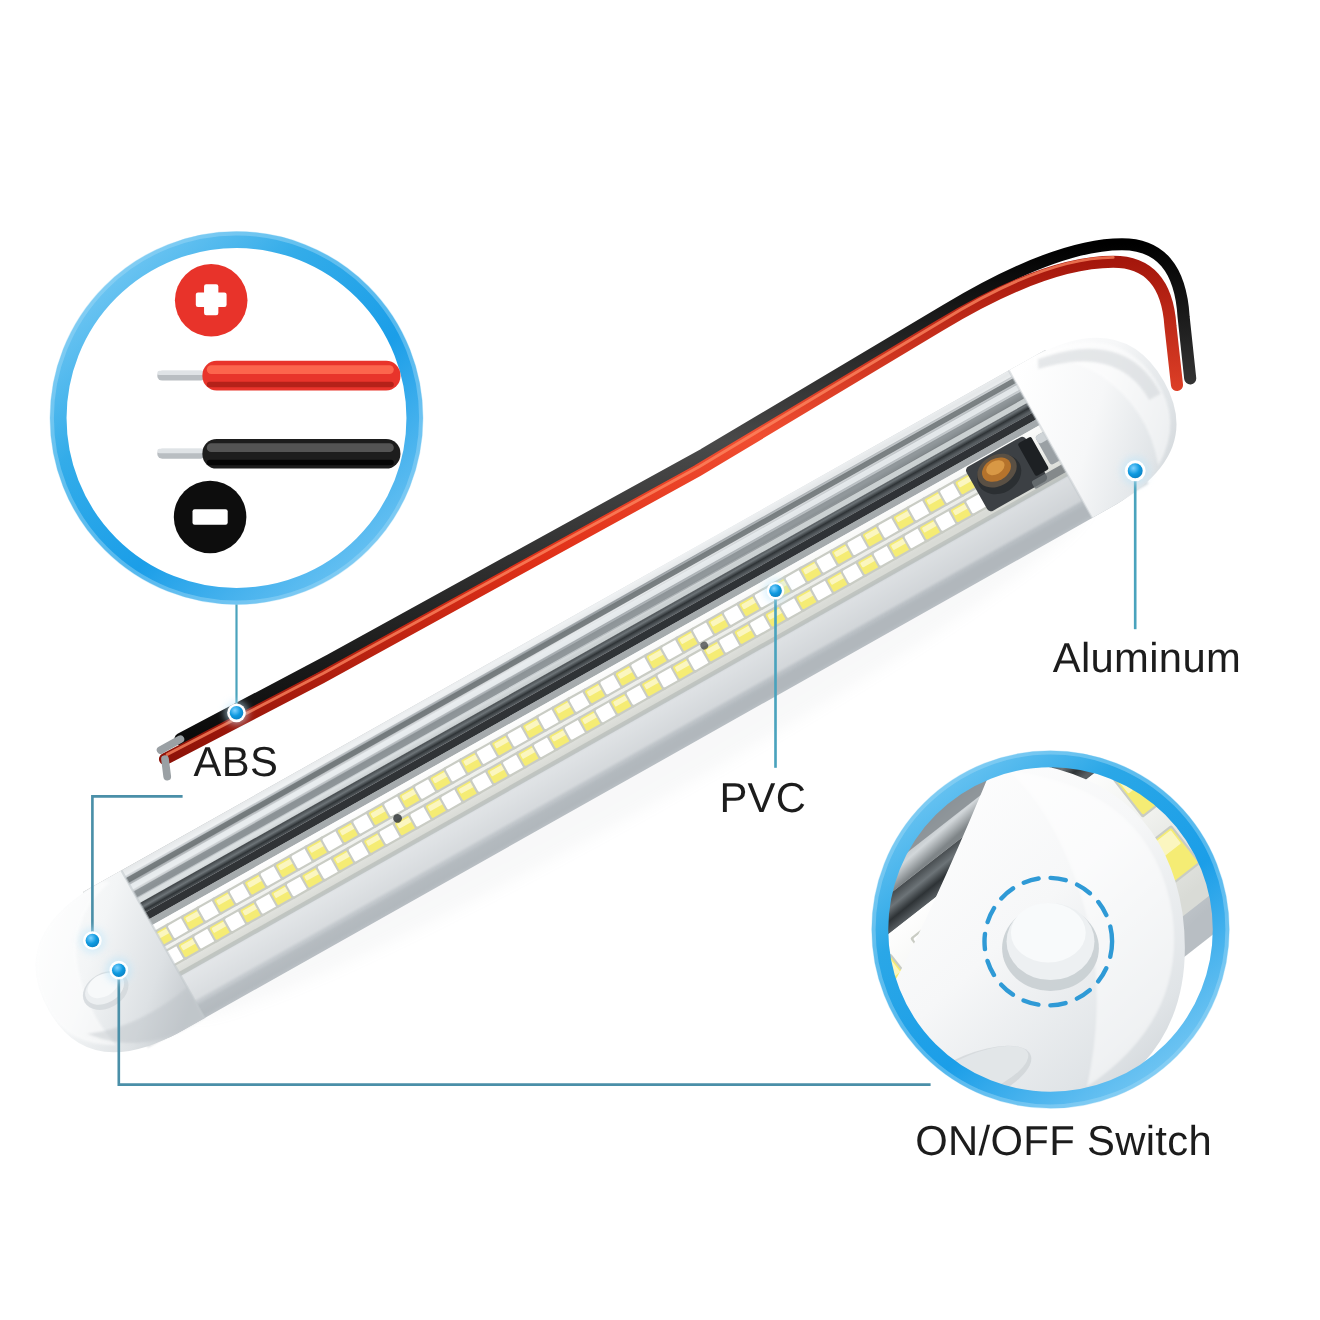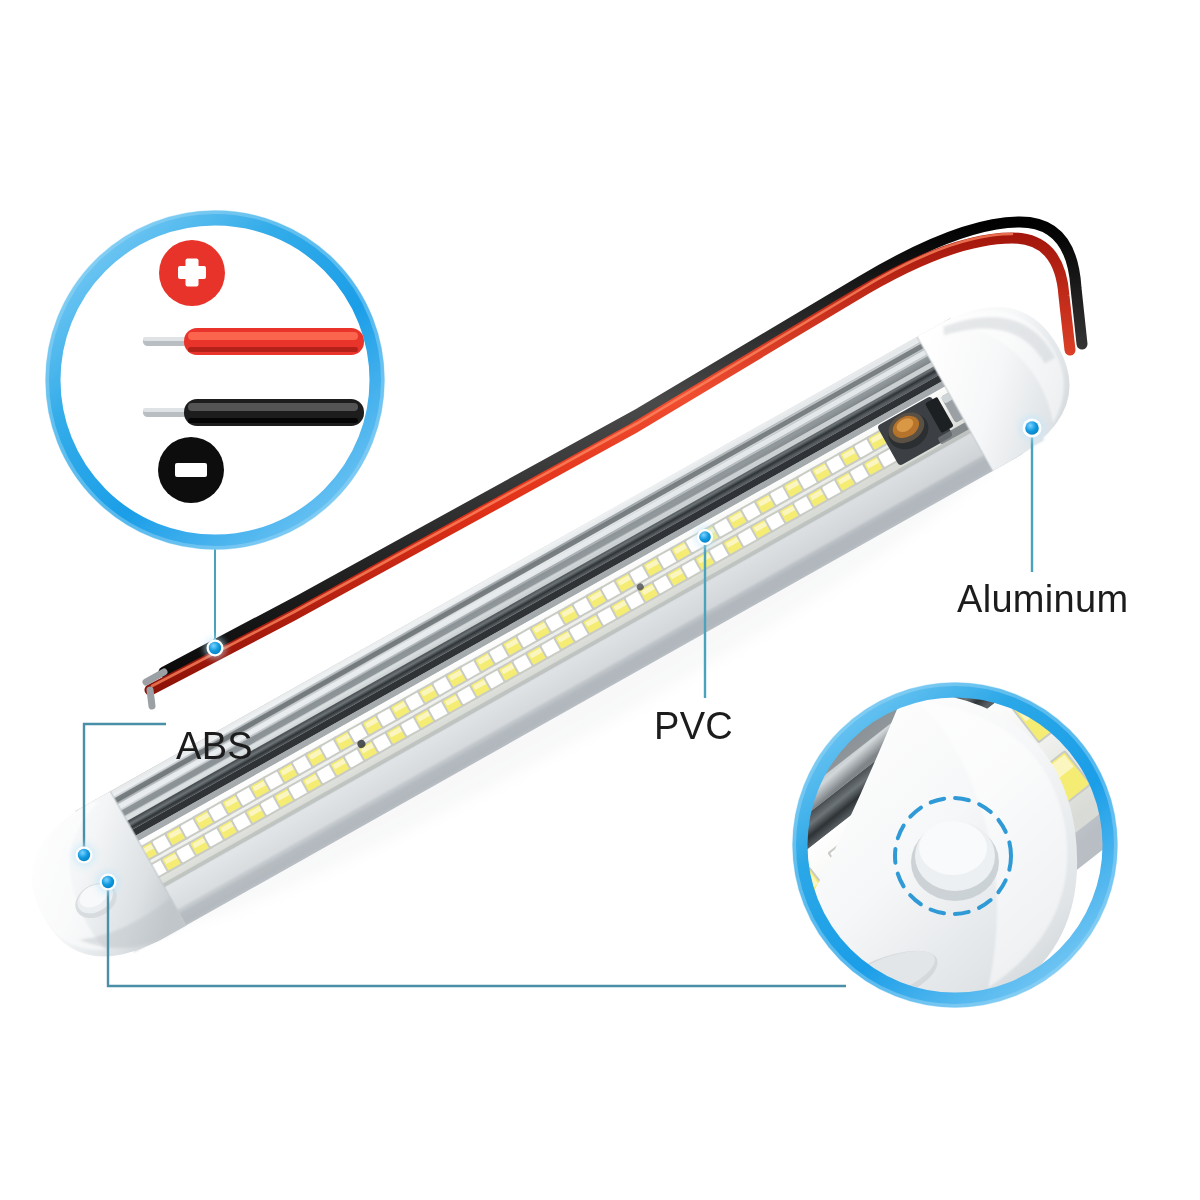--- a/index.html
+++ b/index.html
@@ -3,21 +3,21 @@
 <meta charset="utf-8">
 <style>
   html,body{margin:0;padding:0;background:#fff;}
   body{width:1200px;height:1200px;overflow:hidden;
        font-family:"Liberation Sans","DejaVu Sans",sans-serif;}
   #stage{position:relative;width:1200px;height:912px;background:#ffffff;}
 
   .label{position:absolute;color:#1c1c1c;white-space:nowrap;letter-spacing:.3px;}
   .lbl-aluminum{left:957px;top:578px;font-size:38px;font-weight:300;}
   .lbl-pvc{left:654px;top:705px;font-size:38px;font-weight:400;}
-  .lbl-abs{left:176px;top:725px;font-size:38px;font-weight:400;}
+  .lbl-abs{left:176px;top:672px;font-size:38px;font-weight:400;}
   .lbl-switch{left:832px;top:1017px;font-size:38px;font-weight:400;}
 
   svg.layer{position:absolute;left:0;top:0;width:1200px;height:1200px;}
 </style>
 </head>
 <body>
 
 <div id="stage">
 
   <svg class="layer" viewBox="0 0 1200 1200">
@@ -933,14 +933,15 @@
       <circle cx="953" cy="856" r="58" fill="none" stroke="#2f9ad6" stroke-width="4" stroke-dasharray="14 11" stroke-linecap="round"></circle>
 
       <circle cx="955" cy="845" r="155" fill="none" stroke="url(#ringGrad2)" stroke-width="15"></circle>
       <circle cx="955" cy="845" r="161" fill="none" stroke="#9fd9f7" stroke-width="4" opacity="0.45"></circle>
     </g>
   </svg>
 
   <div class="label lbl-aluminum">Aluminum</div>
   <div class="label lbl-pvc">PVC</div>
   <div class="label lbl-abs">ABS</div>
+  <div class="label lbl-switch">ON/OFF Switch</div>
 
 </div>
 
 </body></html>

